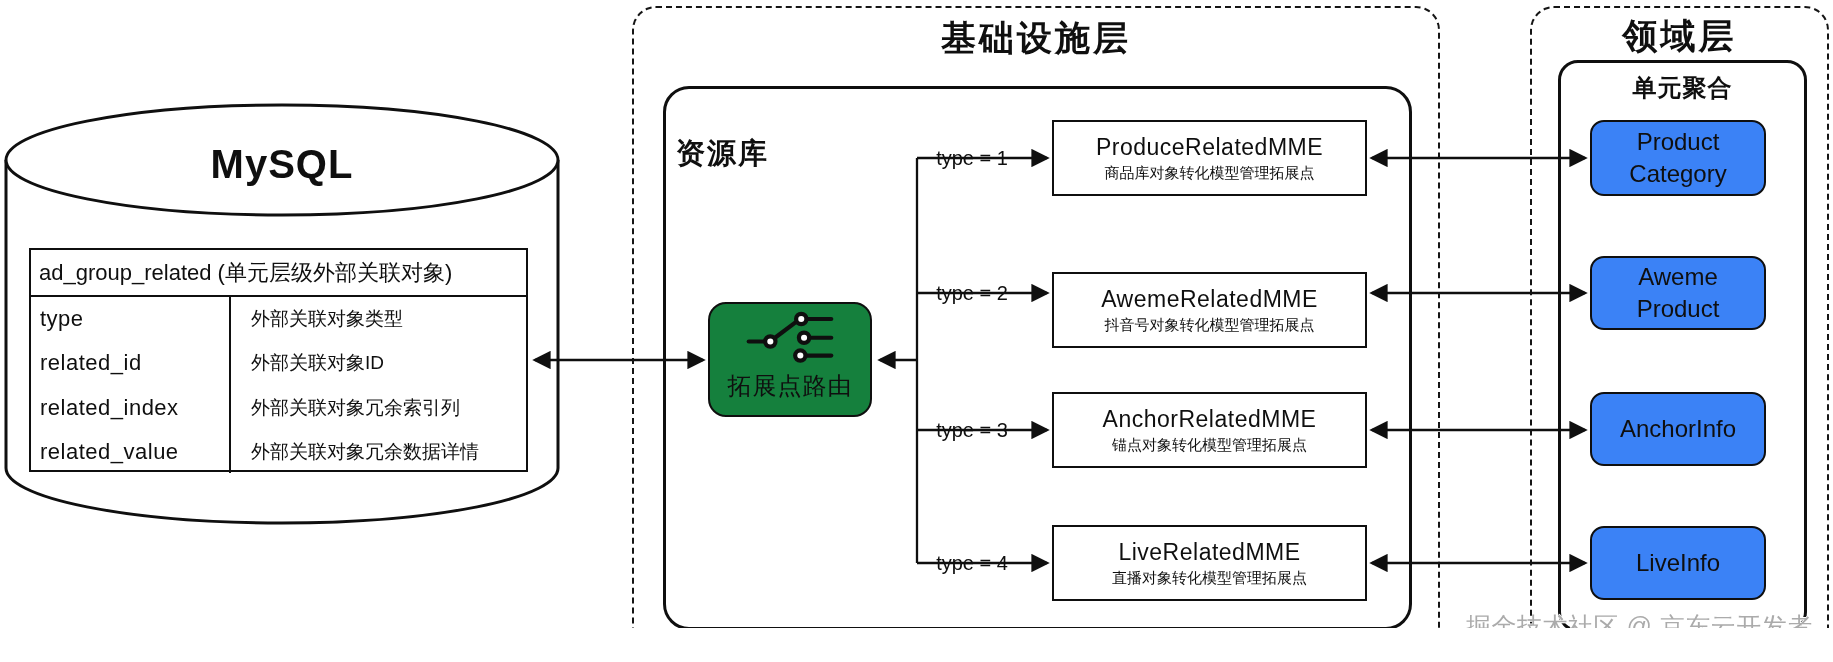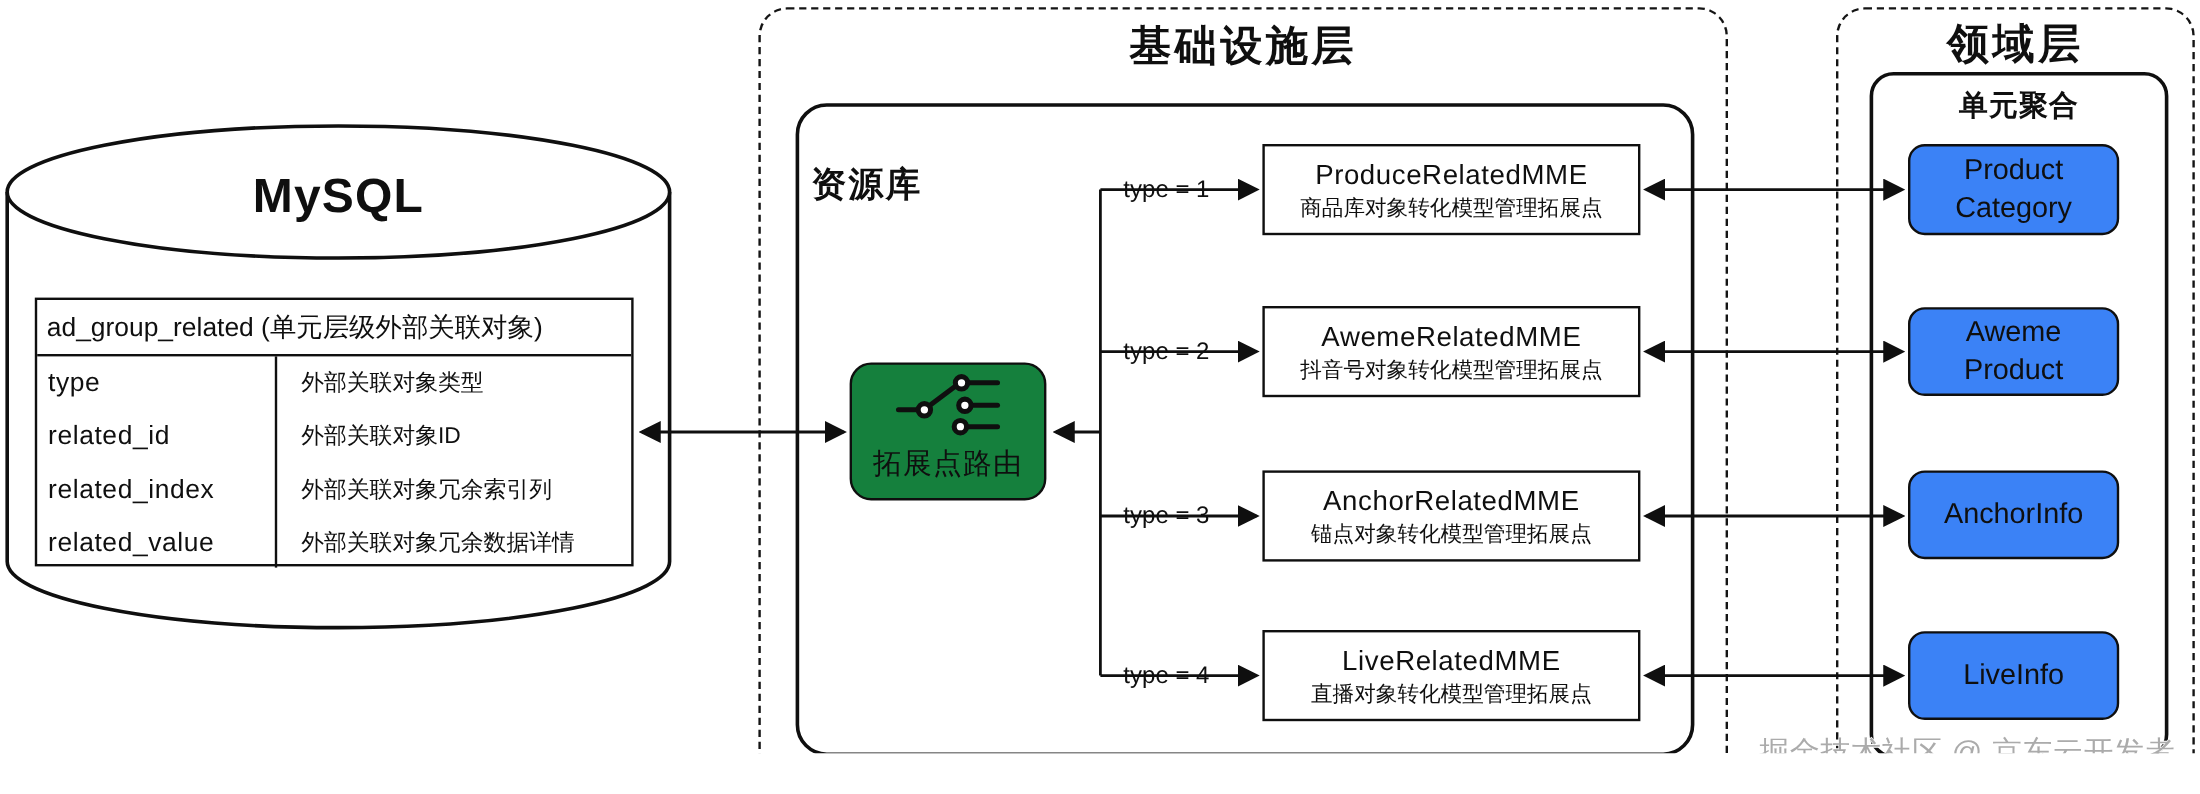--- a/index.html
+++ b/index.html
@@ -37,21 +37,21 @@
   .router-label{font-size:24px;letter-spacing:1px;}
 
   
   .type-label{width:96px;height:26px;background:#fff;display:flex;align-items:center;justify-content:center;
     font-size:20px;white-space:nowrap;z-index:3;}
 
   
   .mme-box{left:1052px;width:315px;height:76px;border:2px solid #0f0f0f;background:#fff;z-index:2;
     display:flex;flex-direction:column;align-items:center;justify-content:center;line-height:1.25;text-align:center;}
   .mme-name{font-size:23px;letter-spacing:.5px;}
-  .mme-desc{font-size:18px;margin-top:2px;}
+  .mme-desc{font-size:15px;margin-top:2px;}
 
   
   .domain-frame{left:1530px;top:6px;width:299px;height:647px;}
   .domain-title{left:1530px;top:14px;width:299px;height:44px;}
   .aggregate-box{left:1558px;top:60px;width:249px;height:572px;border:3px solid #0f0f0f;border-radius:20px;background:#fff;z-index:1;}
   .aggregate-title{left:1558px;top:72px;width:249px;height:32px;font-size:24px;letter-spacing:1px;}
   .entity-box{left:1590px;width:176px;border:2px solid #0f0f0f;border-radius:14px;background:#3b82f6;z-index:2;
     display:flex;align-items:center;justify-content:center;text-align:center;font-size:24px;line-height:1.35;padding:0 10px;}
 
   .watermark{left:1466px;top:610px;width:360px;font-size:25px;letter-spacing:.5px;color:#ababab;
@@ -116,21 +116,21 @@
         <circle cx="63" cy="55" r="5.5" fill="#ffffff"></circle>
       </g>
     </svg>
     <div class="router-label">拓展点路由</div>
   </div>
 
   <div class="abs mme-box" style="top:120px">
     <div class="mme-name">ProduceRelatedMME</div>
     <div class="mme-desc">商品库对象转化模型管理拓展点</div>
   </div>
-  <div class="abs mme-box" style="top:255px">
+  <div class="abs mme-box" style="top:272px">
     <div class="mme-name">AwemeRelatedMME</div>
     <div class="mme-desc">抖音号对象转化模型管理拓展点</div>
   </div>
   <div class="abs mme-box" style="top:392px">
     <div class="mme-name">AnchorRelatedMME</div>
     <div class="mme-desc">锚点对象转化模型管理拓展点</div>
   </div>
   <div class="abs mme-box" style="top:525px">
     <div class="mme-name">LiveRelatedMME</div>
     <div class="mme-desc">直播对象转化模型管理拓展点</div>

